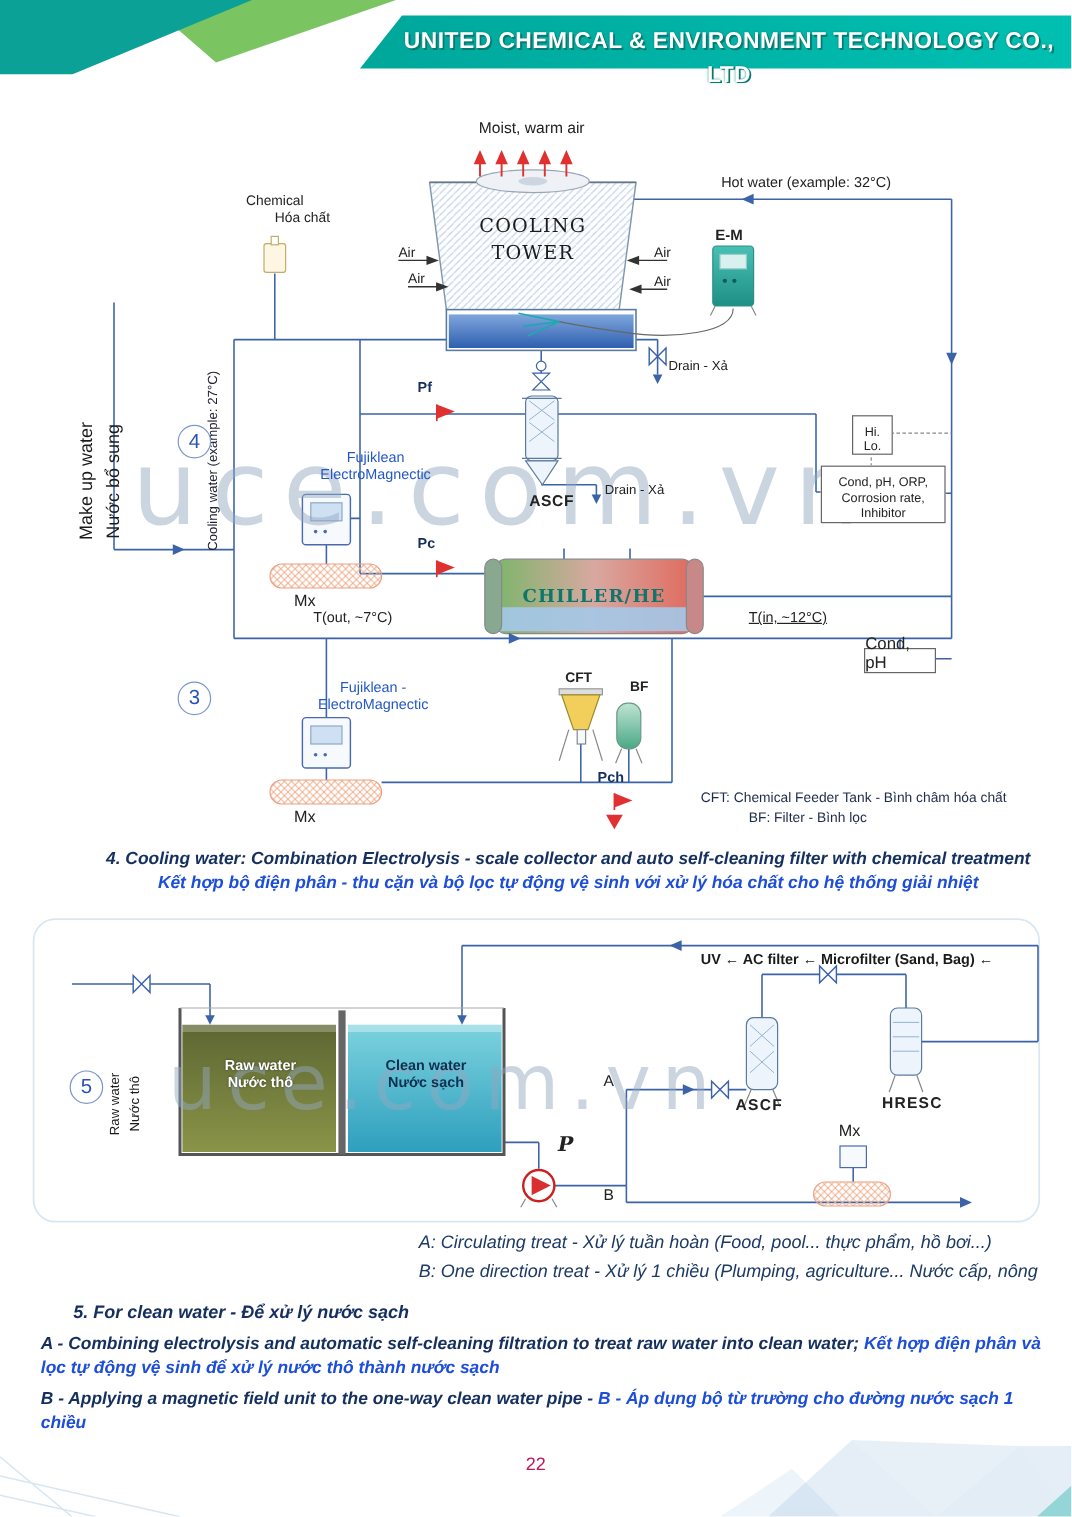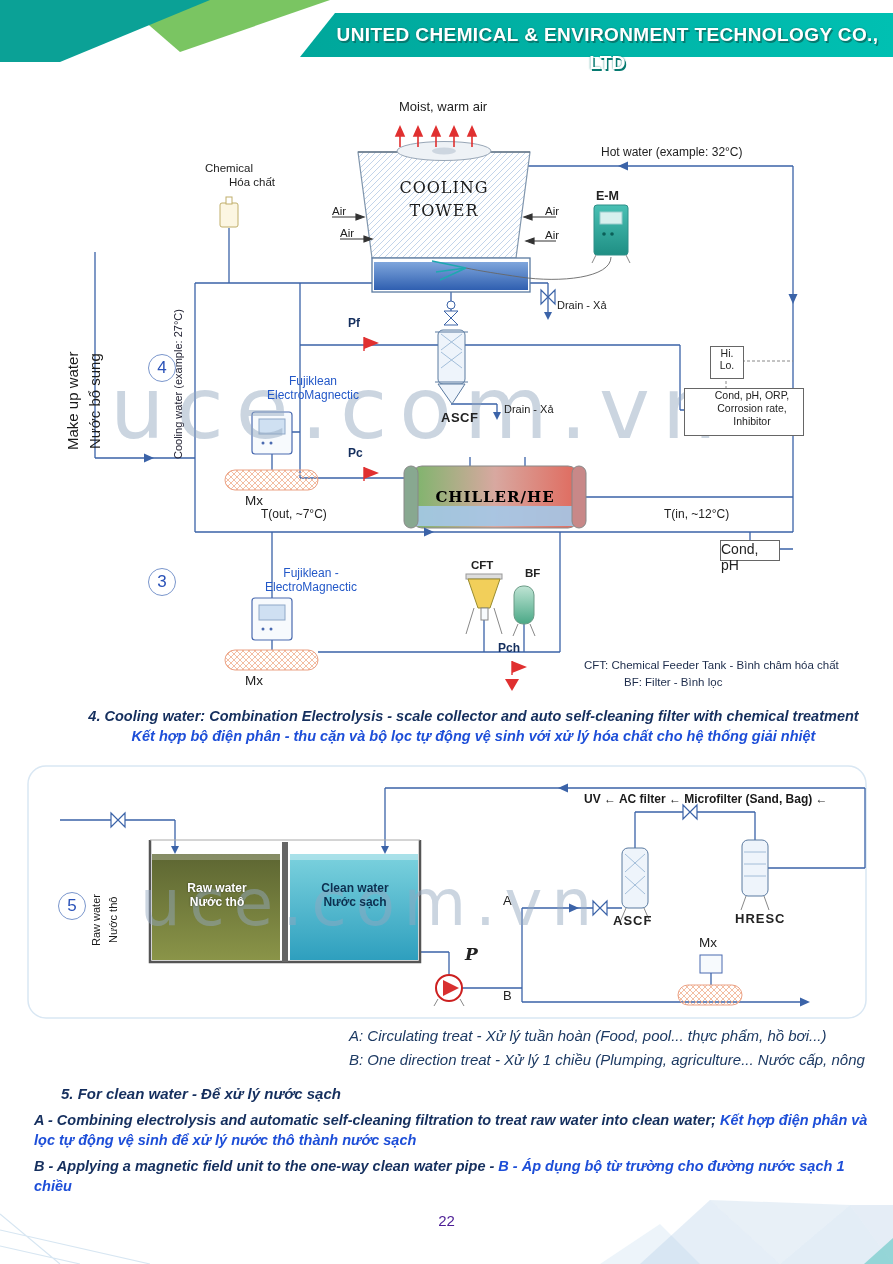--- a/index.html
+++ b/index.html
@@ -7,21 +7,21 @@
         font-family:"Liberation Sans",sans-serif;}
   .art{position:absolute;left:0;top:0;z-index:1;}
   .wm{position:absolute;z-index:2;color:#93a8c0;opacity:.48;font-family:"DejaVu Sans",sans-serif;white-space:nowrap;pointer-events:none;}
   .lbl{position:absolute;z-index:3;white-space:nowrap;color:#222;font-size:12px;line-height:1.15;}
   .wrap{white-space:normal;}
   .c{text-align:center;}
   .b{font-weight:700;}.sb{font-weight:600;}.i{font-style:italic;padding-left:27px;}
   .navy{color:#152f5e;}.blue{color:#1d4ed8;}.fuji{color:#2358c8;margin-left:23px;}
   .serif{font-family:"DejaVu Serif",serif;}
   .boxed{position:absolute;z-index:3;border:1px solid #666;background:#fff;display:flex;flex-direction:column;
-         align-items:center;justify-content:flex-start;color:#222;}
+         align-items:center;justify-content:flex-end;color:#222;}
   .badge{position:absolute;z-index:3;width:26px;height:26px;border:1.6px solid #7a96cc;border-radius:50%;
          color:#2a52b8;font-size:17px;display:flex;align-items:center;justify-content:center;background:#fff;}
   .vtext{position:absolute;z-index:3;writing-mode:vertical-rl;transform:rotate(180deg);text-orientation:mixed;
          text-align:center;color:#1a1a1a;}
   .vtext span{display:block;}
   .para{position:absolute;z-index:3;font-size:14.5px;line-height:20px;font-weight:700;font-style:italic;}
   .hdr{position:absolute;left:0;top:0;width:893px;height:62px;z-index:4;}
   .hdr-title{position:absolute;left:330px;right:8px;top:21px;height:28px;line-height:28px;text-align:center;
              font-size:19px;font-weight:800;letter-spacing:.4px;color:#fff;
              text-shadow:1.5px 1.5px 0 #067a70, 0 0 2px #0b8278;}
@@ -300,35 +300,35 @@
   <div class="lbl" style="left:557px;top:299px;font-size:11px;">Drain - Xả</div>
   <div class="lbl" style="left:504px;top:403px;font-size:11px;">Drain - Xả</div>
   <div class="lbl b navy" style="left:348px;top:317px;">Pf</div>
   <div class="lbl b navy" style="left:348px;top:447px;">Pc</div>
   <div class="lbl b navy" style="left:498px;top:642px;">Pch</div>
   <div class="lbl sb" style="left:441px;top:411px;font-size:13px;letter-spacing:.5px;">ASCF</div>
   <div class="lbl fuji c" style="left:235px;top:375px;width:110px;">Fujiklean</div>
   <div class="lbl fuji c" style="left:235px;top:389px;width:110px;">ElectroMagnectic</div>
   <div class="lbl fuji c" style="left:233px;top:567px;width:110px;">Fujiklean -</div>
   <div class="lbl fuji c" style="left:233px;top:581px;width:110px;">ElectroMagnectic</div>
-  <div class="lbl serif b c" style="left:412px;top:489px;width:166px;font-size:15px;letter-spacing:1px;color:#000000;">CHILLER/HE</div>
+  <div class="lbl serif b c" style="left:412px;top:489px;width:166px;font-size:15px;letter-spacing:1px;color:#0f766e;">CHILLER/HE</div>
   <div class="lbl" style="left:245px;top:493px;font-size:13.5px;">Mx</div>
   <div class="lbl" style="left:245px;top:673px;font-size:13.5px;">Mx</div>
   <div class="lbl" style="left:261px;top:508px;">T(out, ~7°C)</div>
-  <div class="lbl" style="left:664px;top:508px;">T(in, ~12°C)</div>
+  <div class="lbl" style="left:624px;top:508px;text-decoration:underline;">T(in, ~12°C)</div>
   <div class="lbl sb" style="left:471px;top:559px;font-size:11.5px;">CFT</div>
   <div class="lbl sb" style="left:513px;top:567px;font-size:11.5px;margin-left:12px;">BF</div>
   <div class="lbl" style="left:584px;top:659px;font-size:11.5px;color:#1c2b4a;">CFT: Chemical Feeder Tank - Bình châm hóa chất</div>
   <div class="lbl" style="left:584px;top:676px;font-size:11.5px;color:#1c2b4a;margin-left:40px;">BF: Filter - Bình lọc</div>
 
   <div class="boxed" style="left:710px;top:346px;width:32px;height:31px;font-size:10.5px;">
     <span>Hi.</span>
     <span>Lo.</span>
   </div>
-  <div class="boxed" style="left:684px;top:388px;width:102px;height:46px;font-size:10.5px;line-height:13px;text-align:center;padding-left:16px;">
+  <div class="boxed" style="left:684px;top:388px;width:102px;height:46px;font-size:10.5px;line-height:13px;text-align:center;">
     <span class="wrap" style="padding:0 3px;">Cond, pH, ORP, Corrosion rate, Inhibitor</span>
   </div>
   <div class="boxed" style="left:720px;top:540px;width:58px;height:19px;font-size:14px;">
     <span>Cond, pH</span>
   </div>
 
   <div class="vtext" style="left:62px;top:326px;height:150px;font-size:15px;line-height:1.45;">
     <span>Make up water</span>
     <span>Nước bổ sung</span>
   </div>
@@ -369,15 +369,15 @@
   <div class="lbl b i navy" style="left:34px;top:1085px;font-size:15px;">5.  For clean water  - Để xử lý nước sạch</div>
   <div class="para" style="left:34px;top:1110px;width:846px;">
     <span class="navy">A - Combining electrolysis and automatic self-cleaning filtration to treat raw water into clean water;</span>
     <span class="blue">Kết hợp điện phân và lọc tự động vệ sinh để xử lý nước thô thành nước sạch</span>
   </div>
   <div class="para" style="left:34px;top:1156px;width:852px;">
     <span class="navy">B - Applying a magnetic field unit to the one-way clean water pipe -</span>
     <span class="blue">B - Áp dụng bộ từ trường cho đường nước sạch 1 chiều</span>
   </div>
 
-  <div class="lbl c" style="left:0;top:1212px;width:893px;font-size:15px;color:#4c1d95;">22</div>
+  <div class="lbl c" style="left:0;top:1212px;width:893px;font-size:15px;color:#be185d;">22</div>
 
 </div>
 
 </body></html>

